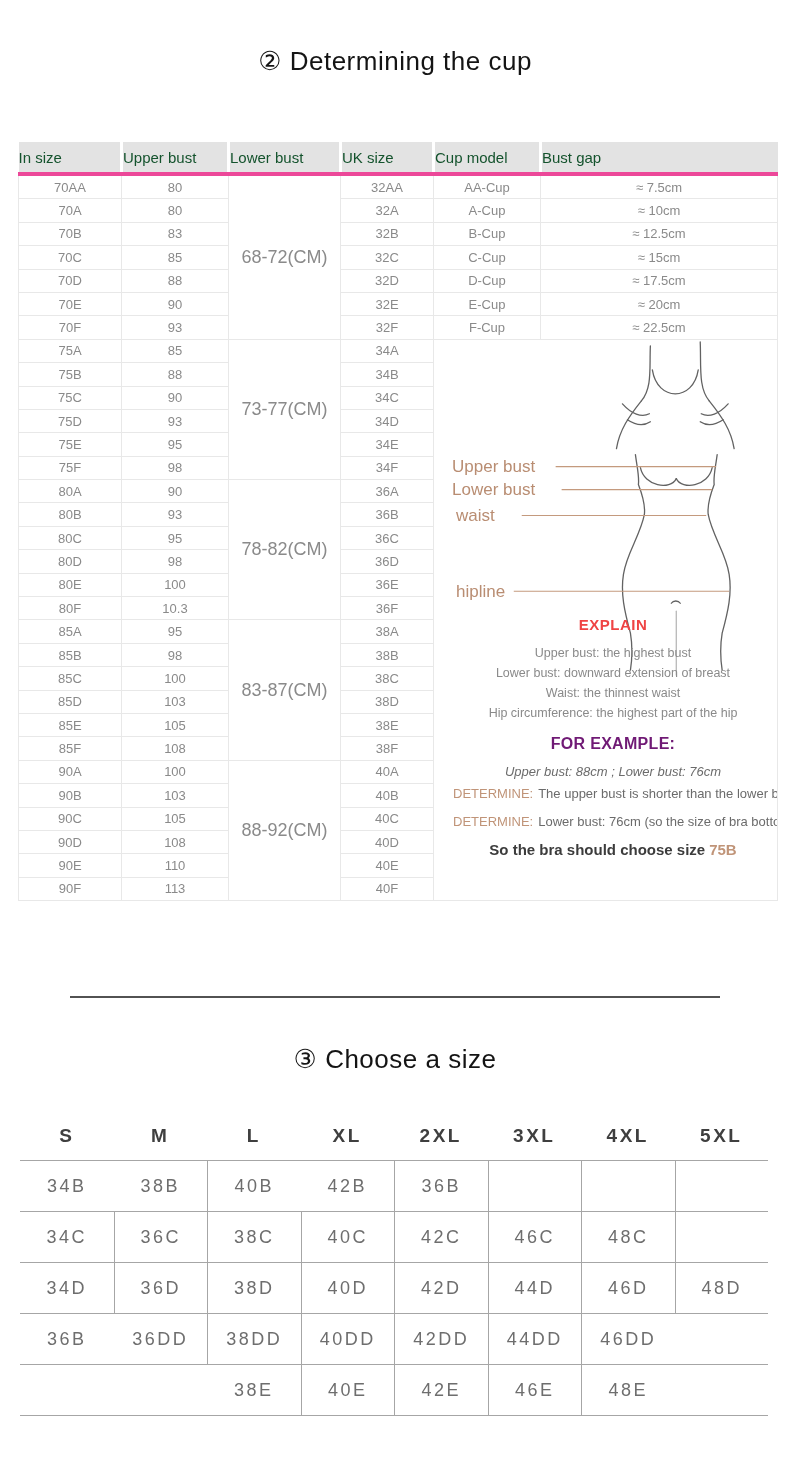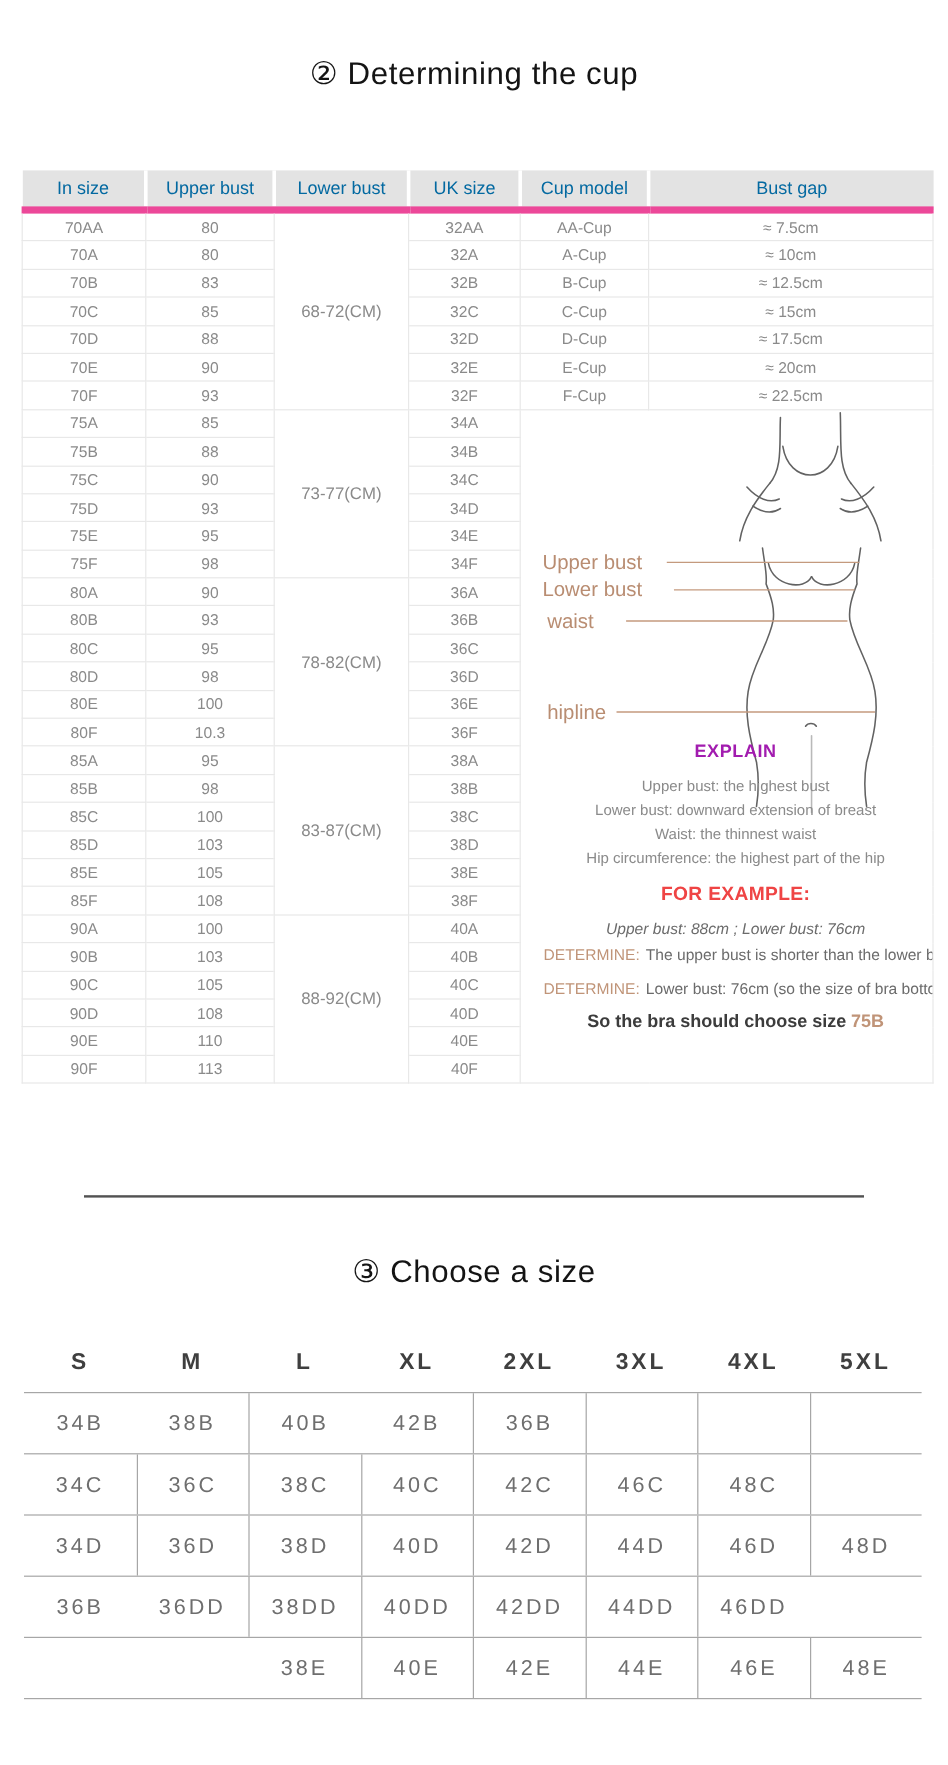--- a/index.html
+++ b/index.html
@@ -18,42 +18,42 @@
   
   #cup-table {
     position:absolute; left:18px; top:142px; width:759px;
     border-collapse:collapse; table-layout:fixed;
   }
   #cup-table col.c1{width:103px} #cup-table col.c2{width:107px}
   #cup-table col.c3{width:112px} #cup-table col.c4{width:93px}
   #cup-table col.c5{width:107px} #cup-table col.c6{width:237px}
   #cup-table th {
     background:#e3e3e3; height:30px; font-size:15px; font-weight:400;
-    color:#0369a1; text-align:center; padding:0;
-    border-left:3px solid #fff; border-bottom:6px solid #ec4899;
+    color:#14532d; text-align:left; padding:0;
+    border-left:3px solid #fff; border-bottom:4px solid #ec4899;
   }
   #cup-table th:first-child { border-left:none; }
   #cup-table td {
     border:1px solid #e8e8e8; height:22.4px; padding:0;
     font-size:13px; color:#8a8a8a; text-align:center; vertical-align:middle;
     white-space:nowrap; overflow:hidden;
   }
-  #cup-table td.lower-merged { font-size:14px; color:#8a8a8a; }
+  #cup-table td.lower-merged { font-size:18px; color:#8a8a8a; }
   #diagram-cell { position:relative; padding:0; vertical-align:top; }
 
   
   #diagram-panel { position:absolute; inset:0; }
   #diagram-panel svg { position:absolute; left:0; top:0; width:100%; height:100%; }
   .m-label {
     position:absolute; font-size:17px; color:#b98d72; line-height:22px; white-space:nowrap;
   }
   .explain-wrap { position:absolute; left:19px; top:276px; width:320px; }
-  .explain-heading { font-size:15px; color:#a21caf; font-weight:600; letter-spacing:0.5px; margin-bottom:10px; }
+  .explain-heading { font-size:15px; color:#ef4444; font-weight:600; letter-spacing:0.5px; margin-bottom:10px; }
   .explain-line { font-size:12.5px; color:#8a8a8a; line-height:20px; }
-  .for-example { margin-top:12px; margin-bottom:11px; font-size:16px; font-weight:700; color:#ef4444; letter-spacing:0.3px; }
+  .for-example { margin-top:12px; margin-bottom:11px; font-size:16px; font-weight:700; color:#701a75; letter-spacing:0.3px; }
   .ex-measure { font-size:13px; color:#6b6b6b; margin-bottom:5px;font-style:italic; }
   .ex-det { font-size:13px; color:#6b6b6b; line-height:19px; }
   .ex-det.mt { margin-top:7px; line-height:24px; }
   .det-label { color:#c09478; margin-right:5px; }
   .ex-conclusion { margin-top:7px; font-size:15px; font-weight:700; color:#3c3c3c; }
   .size-hl { color:#c09478; margin-left:4px; }
 
   
   .rule { position:absolute; left:70px; top:996px; width:650px; height:2px; background:#525252; }
 
@@ -384,19 +384,18 @@
         <div class="sg-cell bl">42DD</div>
         <div class="sg-cell bl">44DD</div>
         <div class="sg-cell bl">46DD</div>
       </div>
       <div class="sg-row">
         <div class="sg-cell"></div>
         <div class="sg-cell"></div>
         <div class="sg-cell">38E</div>
         <div class="sg-cell bl">40E</div>
         <div class="sg-cell bl">42E</div>
-        <div class="sg-cell bl">44E</div>
         <div class="sg-cell bl">46E</div>
         <div class="sg-cell bl">48E</div>
       </div>
     </div>
 
 </div>
 
 </body></html>

